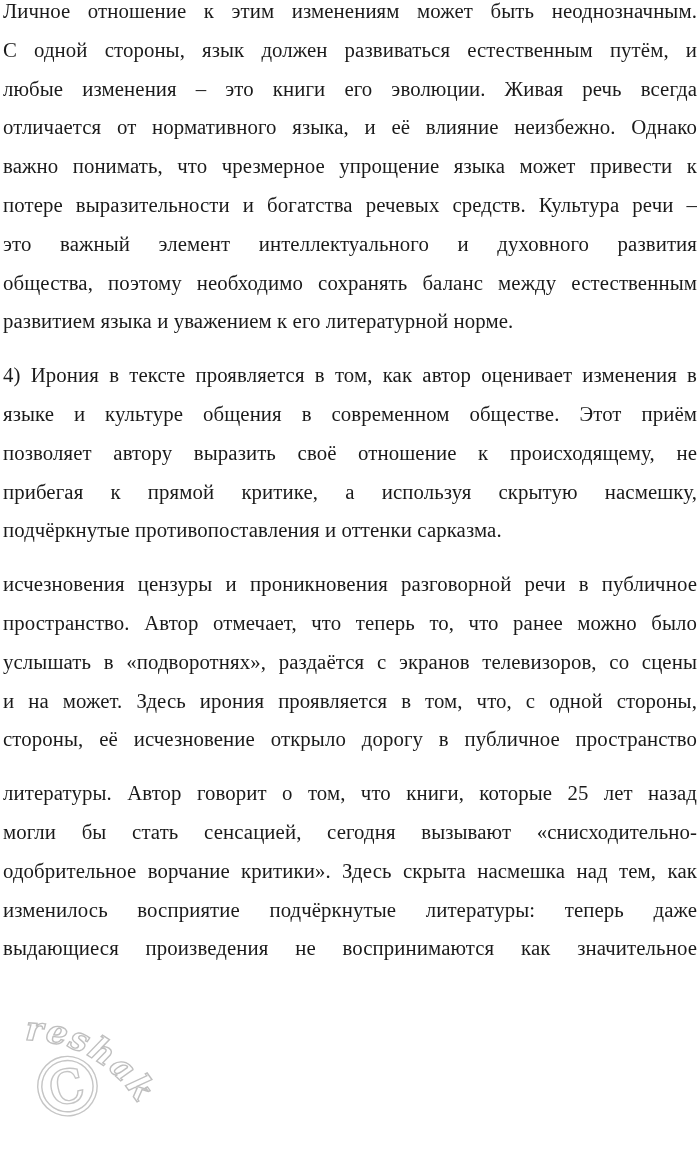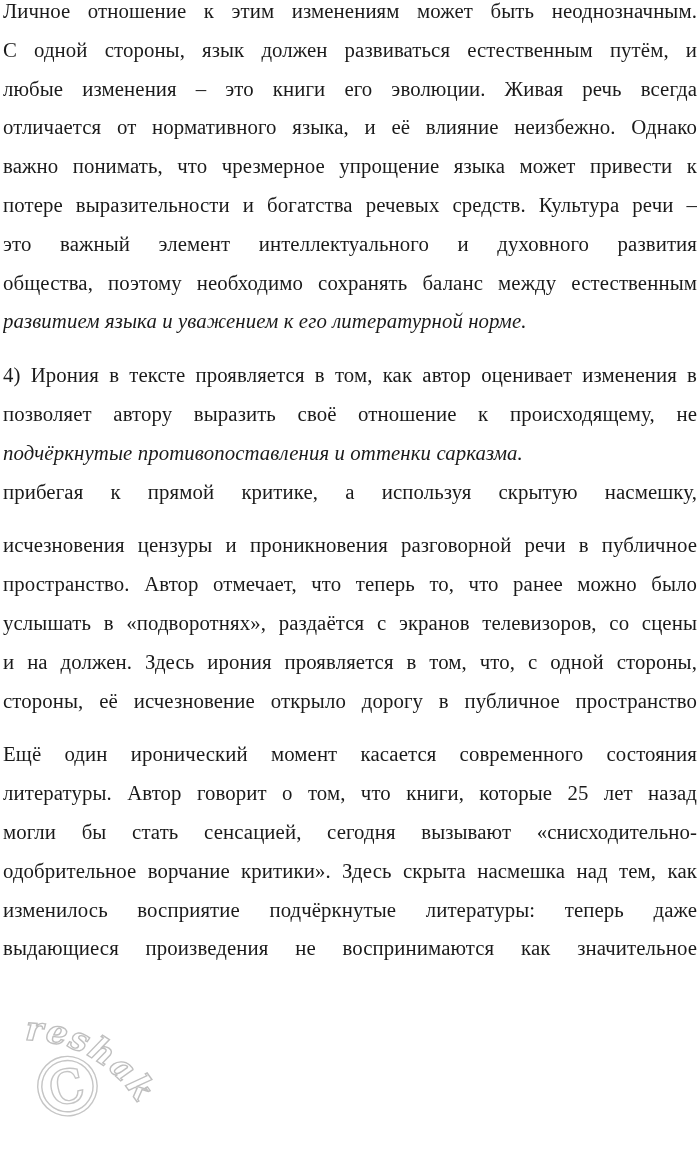--- a/index.html
+++ b/index.html
@@ -36,21 +36,20 @@
     height: 38.8px;
     overflow: hidden;
     text-align: justify;
     text-align-last: justify;
     -moz-text-align-last: justify;
     white-space: normal;
     letter-spacing: 0.1px;
   }
   .line.last {
     text-align-last: left;
-    font-style: italic;
     -moz-text-align-last: left;
   }
   .watermark {
     position: absolute;
     left: 0;
     top: 985px;
     z-index: 0;
     opacity: 0.85;
   }
   .wm-text {
@@ -93,33 +92,33 @@
         <div class="line">любые изменения – это книги его эволюции. Живая речь всегда</div>
         <div class="line">отличается от нормативного языка, и её влияние неизбежно. Однако</div>
         <div class="line">важно понимать, что чрезмерное упрощение языка может привести к</div>
         <div class="line">потере выразительности и богатства речевых средств. Культура речи –</div>
         <div class="line">это важный элемент интеллектуального и духовного развития</div>
         <div class="line">общества, поэтому необходимо сохранять баланс между естественным</div>
         <div class="line last">развитием языка и уважением к его литературной норме.</div>
       </div>
       <div class="paragraph">
         <div class="line">4) Ирония в тексте проявляется в том, как автор оценивает изменения в</div>
+        <div class="line">языке и культуре общения в современном обществе. Этот приём</div>
         <div class="line">позволяет автору выразить своё отношение к происходящему, не</div>
+        <div class="line">прибегая к прямой критике, а используя скрытую насмешку,</div>
         <div class="line last">подчёркнутые противопоставления и оттенки сарказма.</div>
-        <div class="line">прибегая к прямой критике, а используя скрытую насмешку,</div>
       </div>
       <div class="paragraph">
         <div class="line">исчезновения цензуры и проникновения разговорной речи в публичное</div>
         <div class="line">пространство. Автор отмечает, что теперь то, что ранее можно было</div>
         <div class="line">услышать в «подворотнях», раздаётся с экранов телевизоров, со сцены</div>
-        <div class="line">и на должен. Здесь ирония проявляется в том, что, с одной стороны,</div>
+        <div class="line">и на может. Здесь ирония проявляется в том, что, с одной стороны,</div>
         <div class="line">стороны, её исчезновение открыло дорогу в публичное пространство</div>
       </div>
       <div class="paragraph">
-        <div class="line">Ещё один иронический момент касается современного состояния</div>
         <div class="line">литературы. Автор говорит о том, что книги, которые 25 лет назад</div>
         <div class="line">могли бы стать сенсацией, сегодня вызывают «снисходительно-</div>
         <div class="line">одобрительное ворчание критики». Здесь скрыта насмешка над тем, как</div>
         <div class="line">изменилось восприятие подчёркнутые литературы: теперь даже</div>
         <div class="line">выдающиеся произведения не воспринимаются как значительное</div>
       </div>
     </div>
 
 </div>
 

